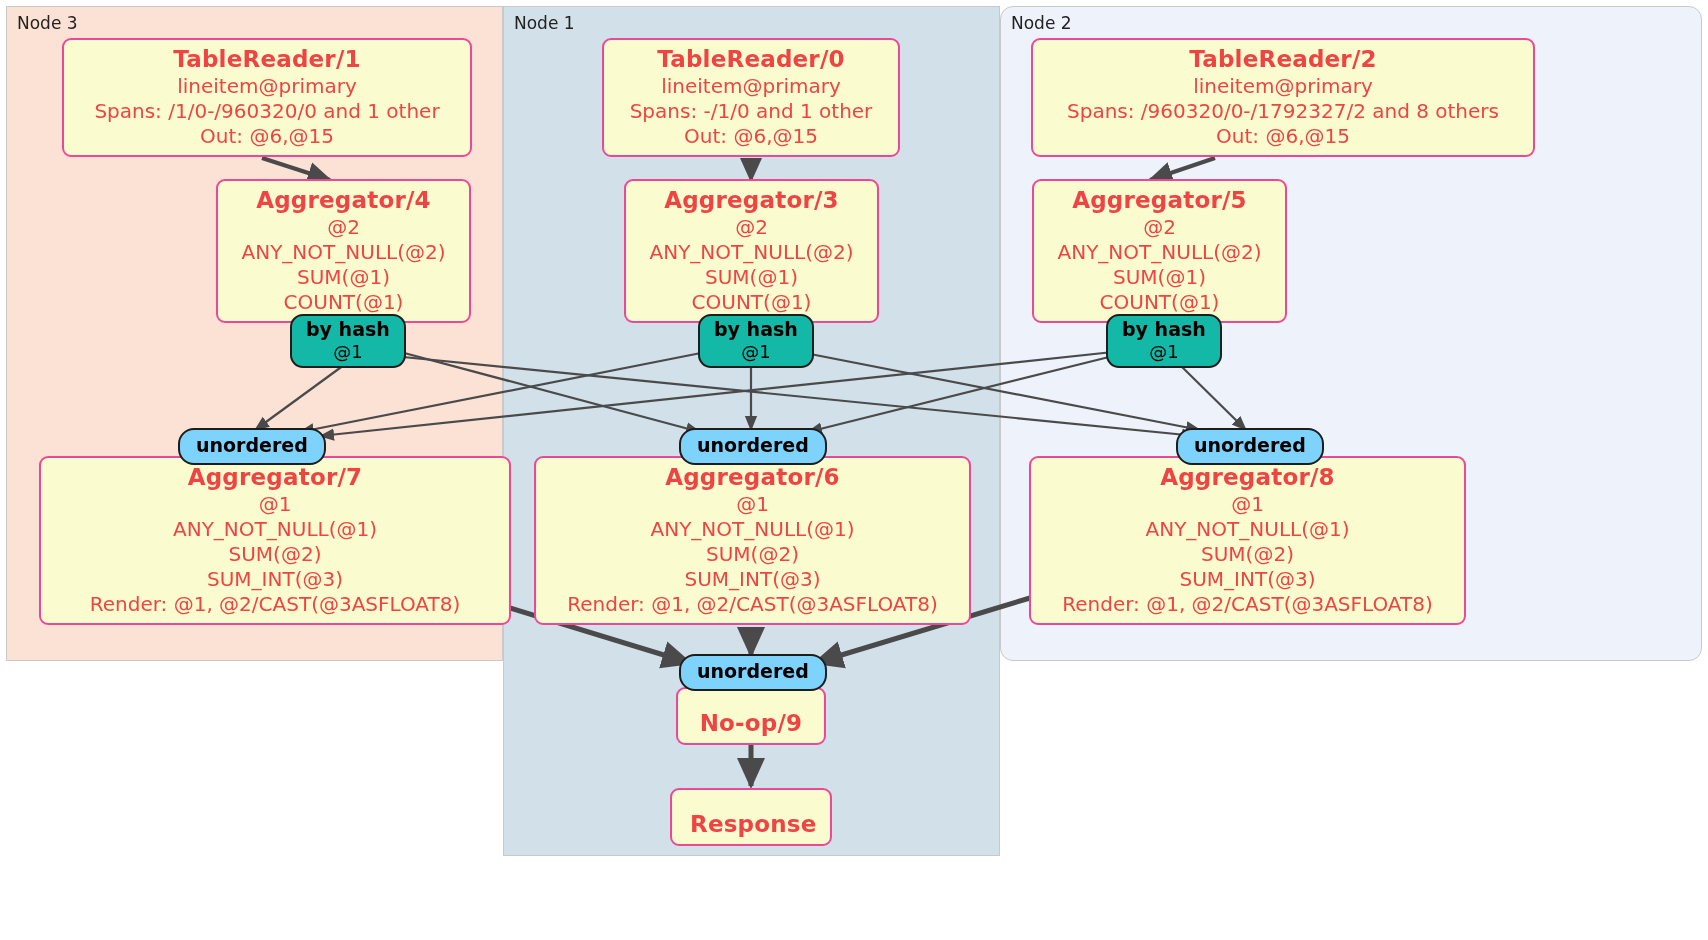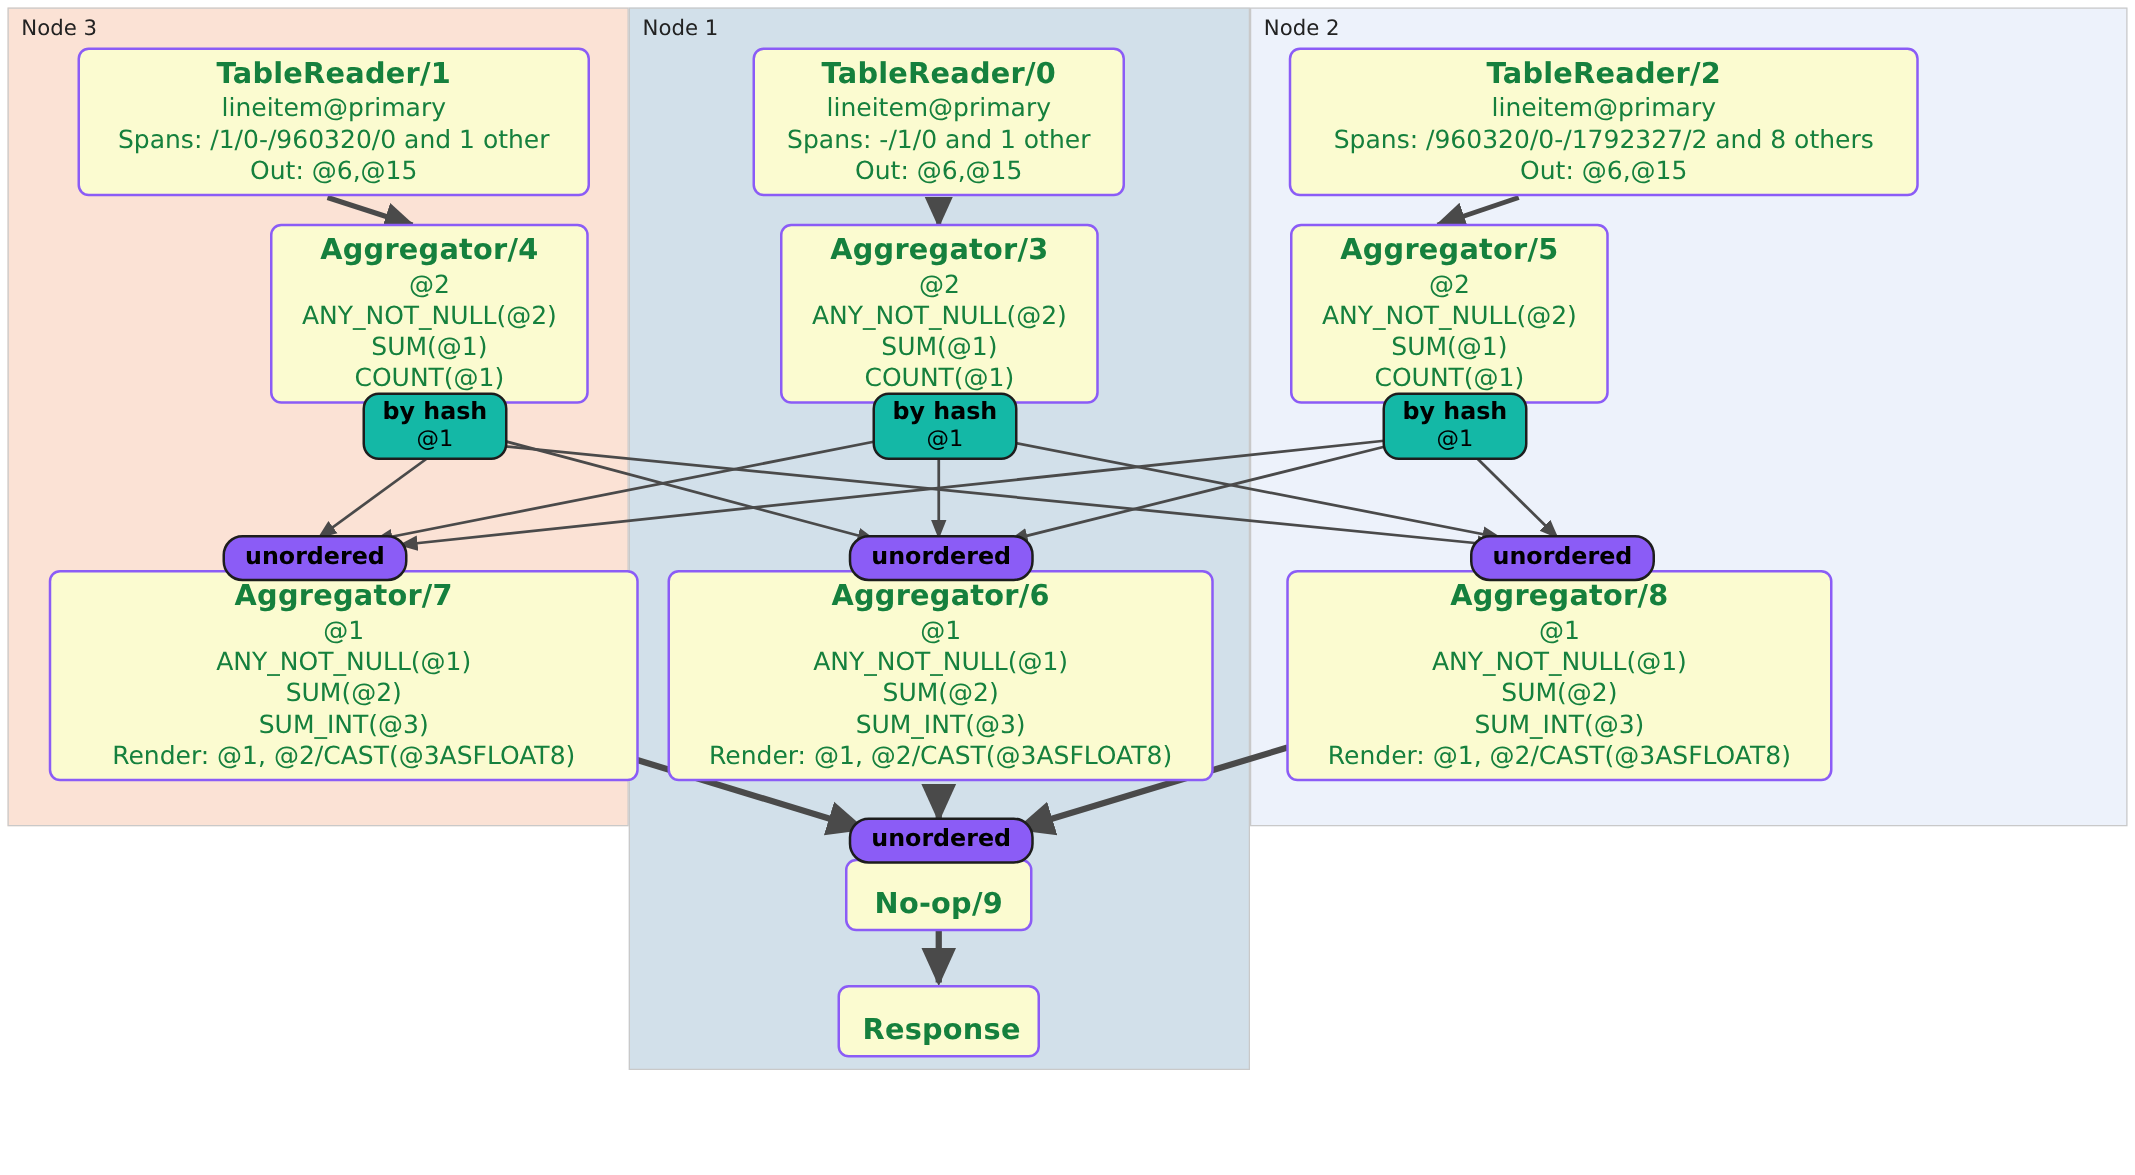--- a/index.html
+++ b/index.html
@@ -42,25 +42,25 @@
     width: 1708px;
     height: 940px;
     pointer-events: none;
   }
 
   
   .proc-box {
     position: absolute;
     box-sizing: border-box;
     background: #fbfbd0;
-    border: 2px solid #8b5cf6;
+    border: 2px solid #ec4899;
     border-radius: 9px;
     text-align: center;
     padding: 4px 10px 6px 10px;
-    color: #15803d;
+    color: #ef4444;
     font-size: 20px;
     line-height: 25px;
     white-space: nowrap;
   }
   .proc-box .title {
     font-weight: bold;
     font-size: 23px;
     line-height: 30px;
     letter-spacing: 0.2px;
   }
@@ -97,42 +97,42 @@
   .badge.hash .b-title {
     font-weight: bold;
     font-size: 19px;
     line-height: 23px;
   }
   .badge.hash .b-sub {
     font-size: 18px;
     line-height: 21px;
   }
   .badge.unordered {
-    background: #8b5cf6;
+    background: #7dd3fc;
     border-radius: 16px;
     padding: 3px 16px 5px 16px;
     font-weight: bold;
     font-size: 19px;
     line-height: 25px;
   }
 </style>
 </head>
 <body>
 
 <div id="canvas">
 
   <div class="node-panel" style="left:6px; top:6px; width:497px; height:655px; background:#fbe2d5;">
     <span class="node-label">Node 3</span>
   </div>
 
   <div class="node-panel" style="left:503px; top:6px; width:497px; height:850px; background:#d2e0ea;">
     <span class="node-label">Node 1</span>
   </div>
 
-  <div class="node-panel" style="left:1000px; top:6px; width:702px; height:655px; background:#edf2fb;">
+  <div class="node-panel" style="left:1000px; top:6px; width:702px; height:655px; background:#edf2fb;border-radius:13px;">
     <span class="node-label">Node 2</span>
   </div>
 
   <svg id="edges" viewBox="0 0 1708 940" xmlns="http://www.w3.org/2000/svg">
     <defs>
       <marker id="ah" markerWidth="7" markerHeight="7" refX="5.6" refY="3.2" orient="auto" markerUnits="strokeWidth">
         <path d="M0,0.4 L6.2,3.2 L0,6.0 z" fill="#4a4a4a"></path>
       </marker>
       <marker id="ah-thin" markerWidth="8" markerHeight="8" refX="6.4" refY="3.4" orient="auto" markerUnits="strokeWidth">
         <path d="M0,0.6 L7,3.4 L0,6.2 z" fill="#4a4a4a"></path>

